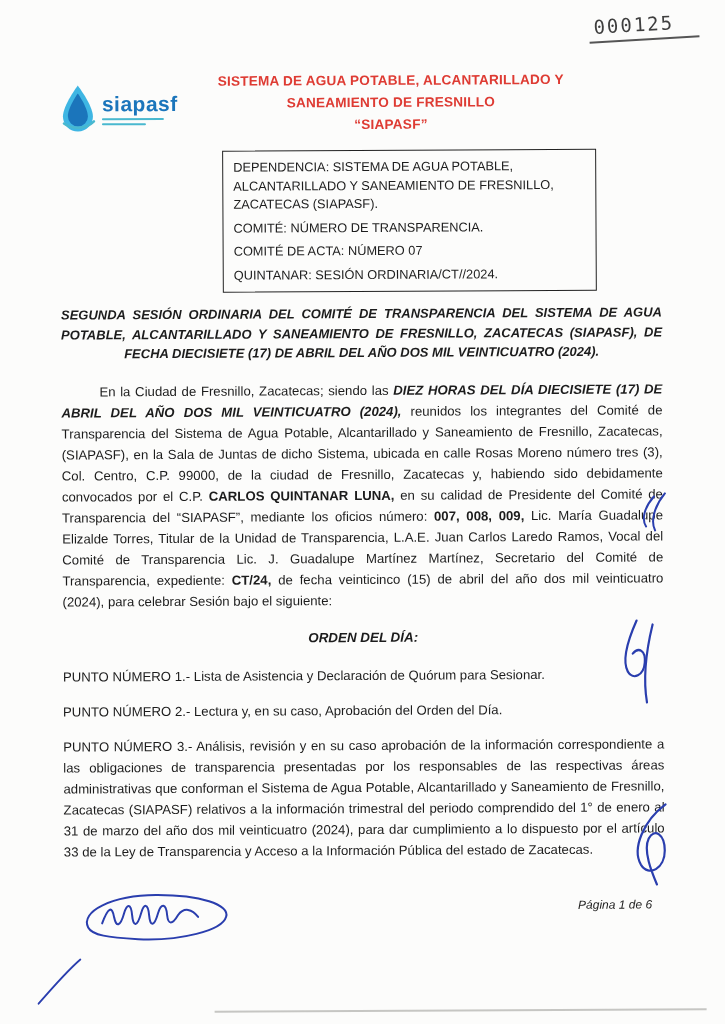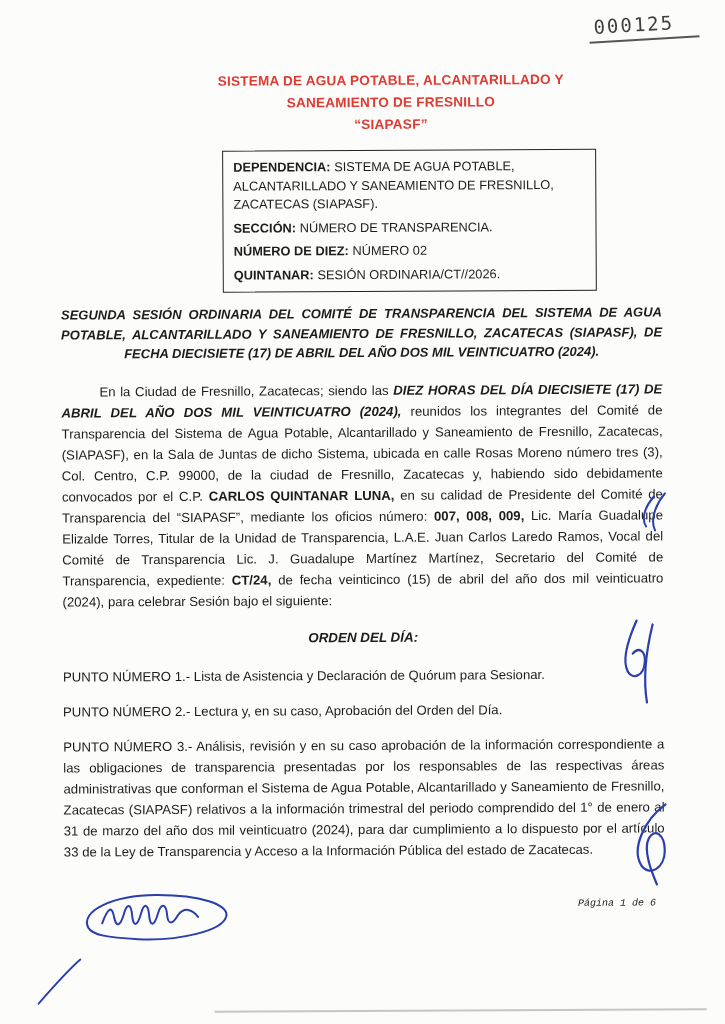--- a/index.html
+++ b/index.html
@@ -42,70 +42,84 @@
   }
 
   
   .info-box{
     position:absolute;left:224px;top:150px;width:374px;box-sizing:border-box;
     border:1.4px solid #222;padding:7px 10px;
     font-size:12.8px;line-height:18.5px;text-align:left;
   }
   .info-row{margin:0 0 5px;}
   .info-row:last-child{margin:0;}
-  .info-row b{font-weight:700;}
+  .info-row b{font-weight:400;}
 
   
   .content{
     position:absolute;left:62px;top:304px;width:601px;
     font-size:13.2px;line-height:21px;text-align:justify;color:#1c1c1c;
   }
   .session-heading{
     font-weight:700;font-style:italic;font-size:13px;line-height:19.5px;
     text-align:justify;text-align-last:center;margin:0 0 17px;
   }
   .intro{margin:0 0 16px;text-indent:38px;}
   .intro b{font-weight:700;}
   .intro .bi{font-weight:700;font-style:italic;}
   .orden{font-weight:700;font-style:italic;text-align:center;text-align-last:center;font-size:13.4px;margin:0 0 17px;}
   .punto{margin:0 0 14px;}
   .punto b{font-weight:400;}
 
   
   .page-number{
     position:absolute;left:576px;top:899px;
-    font-size:10px;font-style:italic;color:#222;font-family:Liberation Mono, monospace;
+    font-size:12px;font-style:italic;color:#222;
   }
 
   
   .ink{position:absolute;pointer-events:none;}
   .ink path{stroke:#2a3eae;fill:none;stroke-linecap:round;}
   .scan-line{position:absolute;left:212px;top:1010px;width:492px;height:2px;background:#c6c6c3;}
 </style>
 </head>
 <body>
 
 <div class="sheet">
   <div class="tilt">
 
     <div class="stamp">000125</div>
     <div class="stamp-line"></div>
 
+    <div class="logo">
+      <svg width="40" height="52" viewBox="0 0 40 52">
+        <path d="M20 2 C20 2 5 22 5 33 a15 15 0 0 0 30 0 C35 22 20 2 20 2 Z" fill="#3fb6e3"></path>
+        <path d="M20 10 C20 10 10 24 10 33 a10 10 0 0 0 20 0 C30 24 20 10 20 10 Z" fill="#1b75bb"></path>
+        <path d="M6 40 C14 46 28 46 36 38" stroke="#49b8cf" stroke-width="2.5" fill="none" stroke-linecap="round"></path>
+      </svg>
+      <div class="logo-right">
+        <div class="brand">siapasf</div>
+        <div class="tagline-lines">
+            <i></i>
+            <i></i>
+          </div>
+      </div>
+    </div>
 
     <div class="title">
       <div>SISTEMA DE AGUA POTABLE, ALCANTARILLADO Y</div>
       <div>SANEAMIENTO DE FRESNILLO</div>
       <div>“SIAPASF”</div>
     </div>
 
     <div class="info-box">
       <p class="info-row"><b>DEPENDENCIA:</b><span> SISTEMA DE AGUA POTABLE, ALCANTARILLADO Y SANEAMIENTO DE FRESNILLO, ZACATECAS (SIAPASF).</span></p>
-      <p class="info-row"><b>SECCIÓN:</b><span> NÚMERO DE TRANSPARENCIA.</span></p>
-      <p class="info-row"><b>NÚMERO DE DIEZ:</b><span> NÚMERO 02</span></p>
-      <p class="info-row"><b>QUINTANAR:</b><span> SESIÓN ORDINARIA/CT//2026.</span></p>
+      <p class="info-row"><b>COMITÉ:</b><span> NÚMERO DE TRANSPARENCIA.</span></p>
+      <p class="info-row"><b>COMITÉ DE ACTA:</b><span> NÚMERO 07</span></p>
+      <p class="info-row"><b>QUINTANAR:</b><span> SESIÓN ORDINARIA/CT//2024.</span></p>
     </div>
 
     <div class="content">
       <p class="session-heading">SEGUNDA SESIÓN ORDINARIA DEL COMITÉ DE TRANSPARENCIA DEL SISTEMA DE AGUA POTABLE, ALCANTARILLADO Y SANEAMIENTO DE FRESNILLO, ZACATECAS (SIAPASF), DE FECHA DIECISIETE (17) DE ABRIL DEL AÑO DOS MIL VEINTICUATRO (2024).</p>
 
       <p class="intro"><span>En la Ciudad de Fresnillo, Zacatecas; siendo las </span><b class="bi">DIEZ HORAS DEL DÍA DIECISIETE (17) DE ABRIL DEL AÑO DOS MIL VEINTICUATRO (2024),</b><span> reunidos los integrantes del Comité de Transparencia del Sistema de Agua Potable, Alcantarillado y Saneamiento de Fresnillo, Zacatecas, (SIAPASF), en la Sala de Juntas de dicho Sistema, ubicada en calle Rosas Moreno número tres (3), Col. Centro, C.P. 99000, de la ciudad de Fresnillo, Zacatecas y, habiendo sido debidamente convocados por el C.P. </span><b>CARLOS QUINTANAR LUNA,</b><span> en su calidad de Presidente del Comité de Transparencia del “SIAPASF”, mediante los oficios número: </span><b>007, 008, 009,</b><span> Lic. María Guadalupe Elizalde Torres, Titular de la Unidad de Transparencia, L.A.E. Juan Carlos Laredo Ramos, Vocal del Comité de Transparencia Lic. J. Guadalupe Martínez Martínez, Secretario del Comité de Transparencia, expediente: </span><b>CT/24,</b><span> de fecha veinticinco (15) de abril del año dos mil veinticuatro (2024), para celebrar Sesión bajo el siguiente:</span></p>
 
       <p class="orden">ORDEN DEL DÍA:</p>
 
       <p class="punto"><b>PUNTO NÚMERO 1.-</b><span> Lista de Asistencia y Declaración de Quórum para Sesionar.</span></p>

